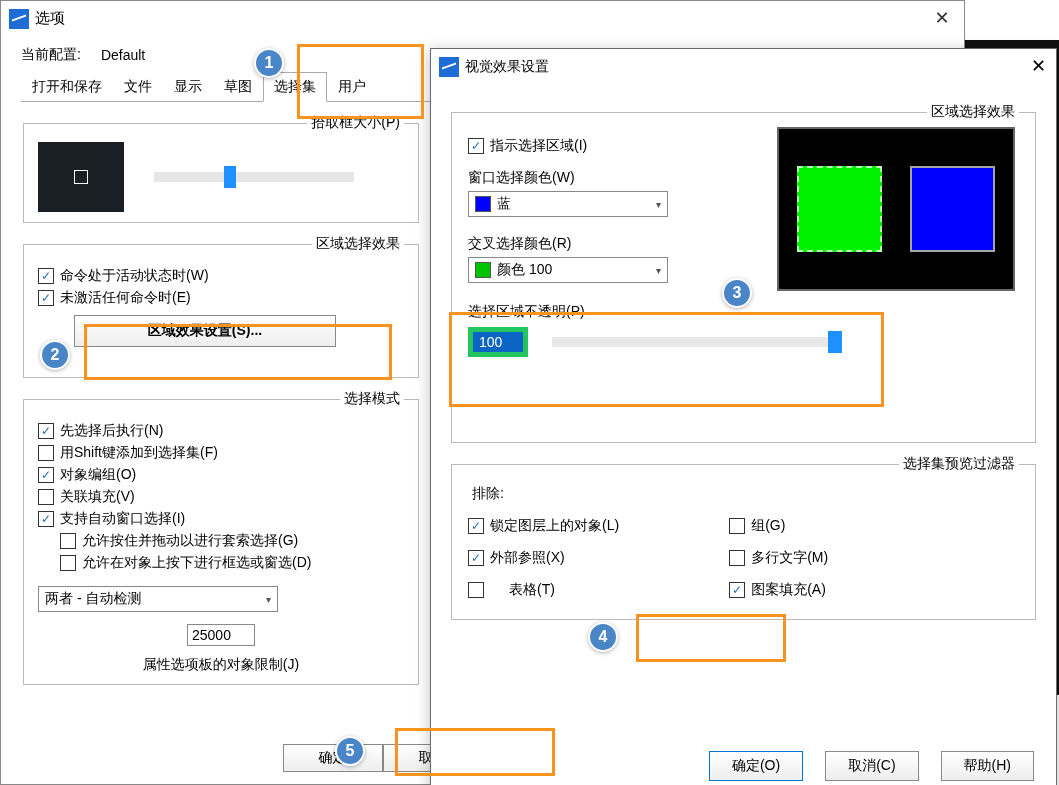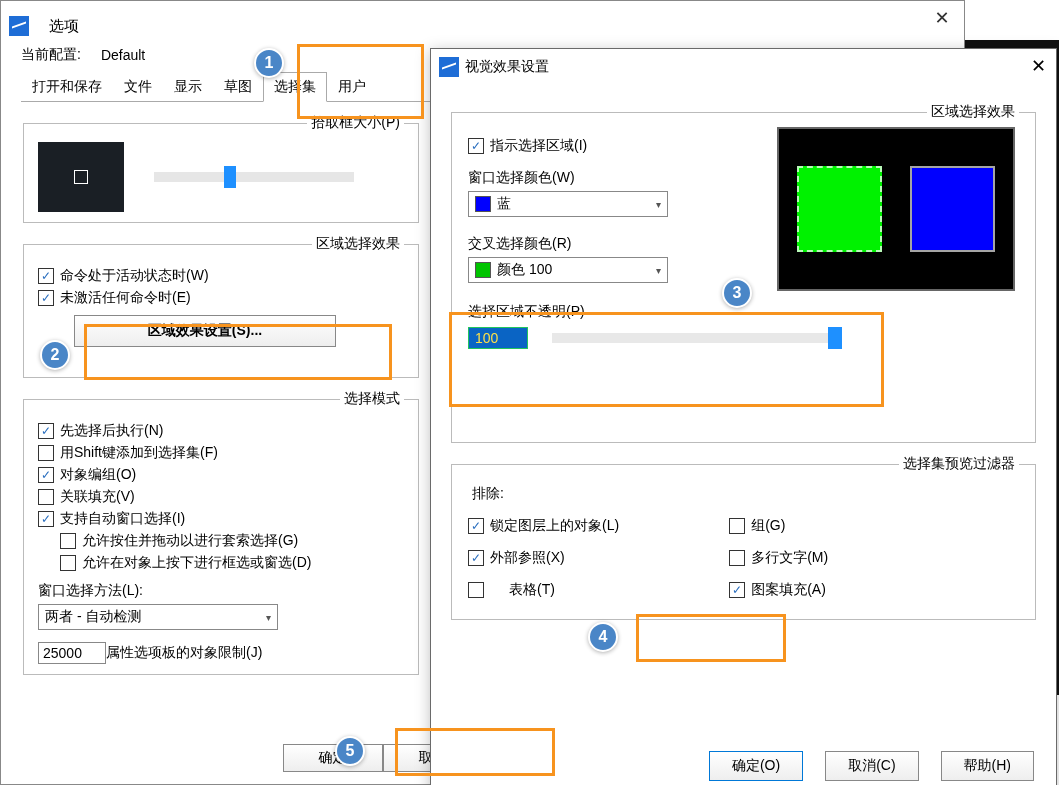--- a/index.html
+++ b/index.html
@@ -1,20 +1,20 @@
 <!DOCTYPE html>
 <html><head>
 <meta charset="utf-8">
 <style>
   * { box-sizing: border-box; font-family: "Microsoft YaHei", "SimSun", sans-serif; font-size: 14px; }
   body { margin:0; padding:0; width:1059px; height:785px; position:relative; background:#fff; color:#000; }
   .main-window { position:absolute; left:0; top:0; width:965px; height:785px; background:#fff; border:1px solid #888; }
   .right-strip { position:absolute; left:965px; top:0; width:94px; height:785px; background:#fff; }
   .right-dark { position:absolute; left:0; top:40px; width:100%; height:655px; background:#111; }
-  .titlebar { height:35px; display:flex; align-items:flex-end; padding:0 8px; background:#fff; position:relative;gap:14px; }
+  .titlebar { height:35px; display:flex; align-items:center; padding:0 8px; background:#fff; position:relative; }
   .logo-icon { width:20px; height:20px; background:#1e6dd6; margin-right:6px; position:relative; }
   .logo-icon::after { content:""; position:absolute; left:3px; top:8px; width:14px; height:2px; background:#fff; transform:skewY(-20deg); }
   .titletext { font-size:15px; }
   .close-x { position:absolute; right:10px; top:5px; width:24px; height:24px; display:flex; align-items:center; justify-content:center; font-size:18px; color:#333; cursor:default; }
   .body-area { padding:10px 20px 0 20px; }
   .config-row { display:flex; align-items:center; gap:20px; margin-bottom:8px; }
   .tabs { display:flex; border-bottom:1px solid #aaa; margin-top:2px; }
   .tab { padding:5px 10px; border:1px solid transparent; border-bottom:none; cursor:default; }
   .tab.active { border:1px solid #aaa; border-bottom:1px solid #fff; background:#fff; margin-bottom:-1px; }
   fieldset { border:1px solid #bbb; margin:12px 2px; padding:10px 14px; }
@@ -43,21 +43,21 @@
   .preview-box { position:absolute; right:20px; top:62px; width:238px; height:164px; background:#000; border:2px solid #666; padding:18px; display:flex; gap:28px; align-items:center; }
   .prev-sq { width:86px; height:86px; }
   .prev-green { background:#00f200; border:2px dashed #b8f9b8; }
   .prev-blue { background:#0000ff; border:2px solid #a5a5a5; }
   .popup .slider2 { width:290px; height:10px; background:#e8e8e8; position:relative; display:inline-block; }
   .popup .slider2 .thumb { position:absolute; right:0; top:-6px; width:14px; height:22px; background:#1e90ff; }
   .filter-grid { display:flex; gap:110px; }
   .popup-bottom { position:absolute; bottom:14px; left:0; width:100%; display:flex; justify-content:flex-end; gap:22px; padding-right:22px; }
   .btn2 { border:1px solid #888; background:linear-gradient(#fff,#eee); padding:5px 22px; }
   .btn2.primary { border:1.5px solid #0078d7; }
-  .highlighted-input { background:#0a64c4; color:#fde047; padding:2px 6px; border:1px solid #22c55e; display:inline-block; width:60px; }
+  .highlighted-input { background:#0a64c4; color:#ffffff; padding:2px 6px; border:5px solid #22c55e; display:inline-block; width:60px; }
 
   
   .callout { position:absolute; width:30px; height:30px; border-radius:50%; background:#4a86c7; border:2px solid #fff; color:#fff; display:flex; align-items:center; justify-content:center; font-weight:bold; font-size:16px; box-shadow:0 1px 4px rgba(0,0,0,.3); }
   .hl-box { position:absolute; border:3px solid #f7931e; pointer-events:none; }
 </style>
 </head>
 <body>
 
 <div class="right-strip">
     <div class="right-dark"></div>
@@ -135,27 +135,26 @@
           </div>
         <div class="chk-row" style="margin-left:22px;">
             <span class="chk"></span>
             <span>允许按住并拖动以进行套索选择(G)</span>
           </div>
         <div class="chk-row" style="margin-left:22px;">
             <span class="chk"></span>
             <span>允许在对象上按下进行框选或窗选(D)</span>
           </div>
         <div style="margin-top:10px;">
-          <div>窗口选择方法(L):</div>
           <div class="select" style="width:240px; margin-top:4px;">
             <span>两者 - 自动检测</span>
             <span class="caret">▾</span>
           </div>
         </div>
-        <div style="margin-top:12px; display:flex; align-items:center; ">
+        <div style="margin-top:12px; display:flex; align-items:center; gap:10px;flex-direction:column;">
           <span class="textin" style="width:68px;">25000</span>
           <span>属性选项板的对象限制(J)</span>
         </div>
       </fieldset>
     </div>
   </div>
 
   <div class="bottom-buttons">
     <div class="btn" style="width:100px;">确定</div>
     <div class="btn" style="width:100px;">取消</div>

